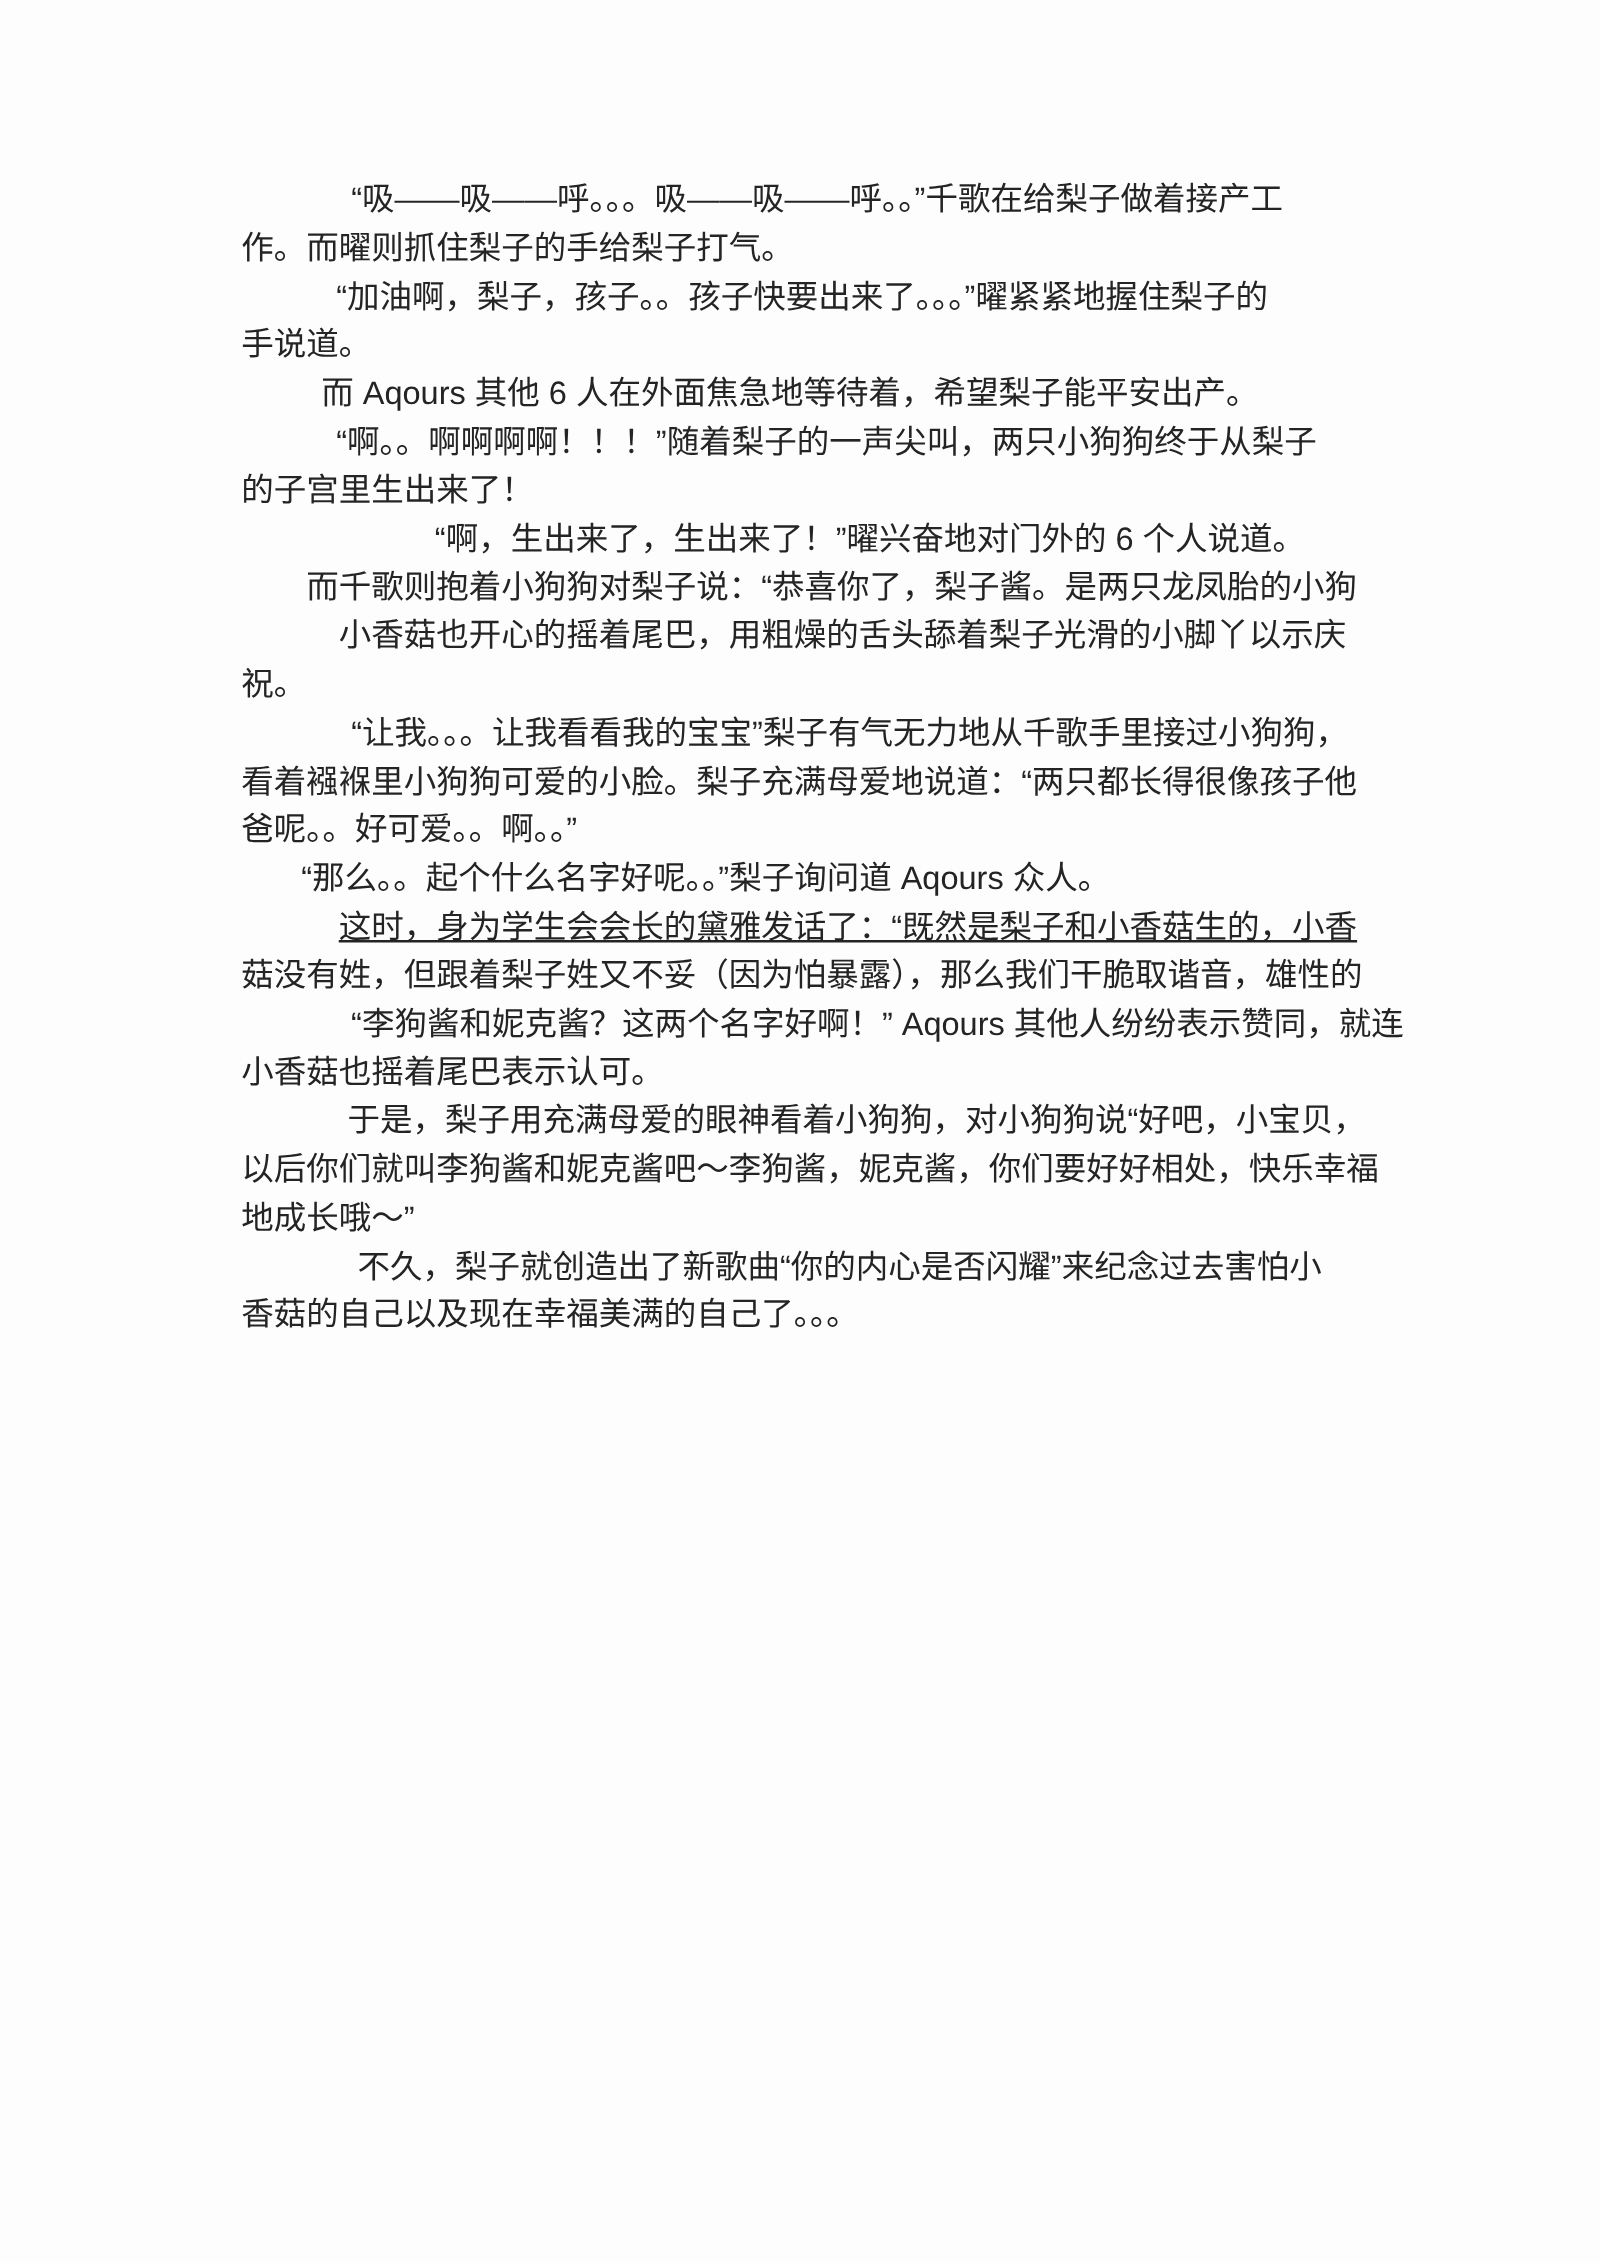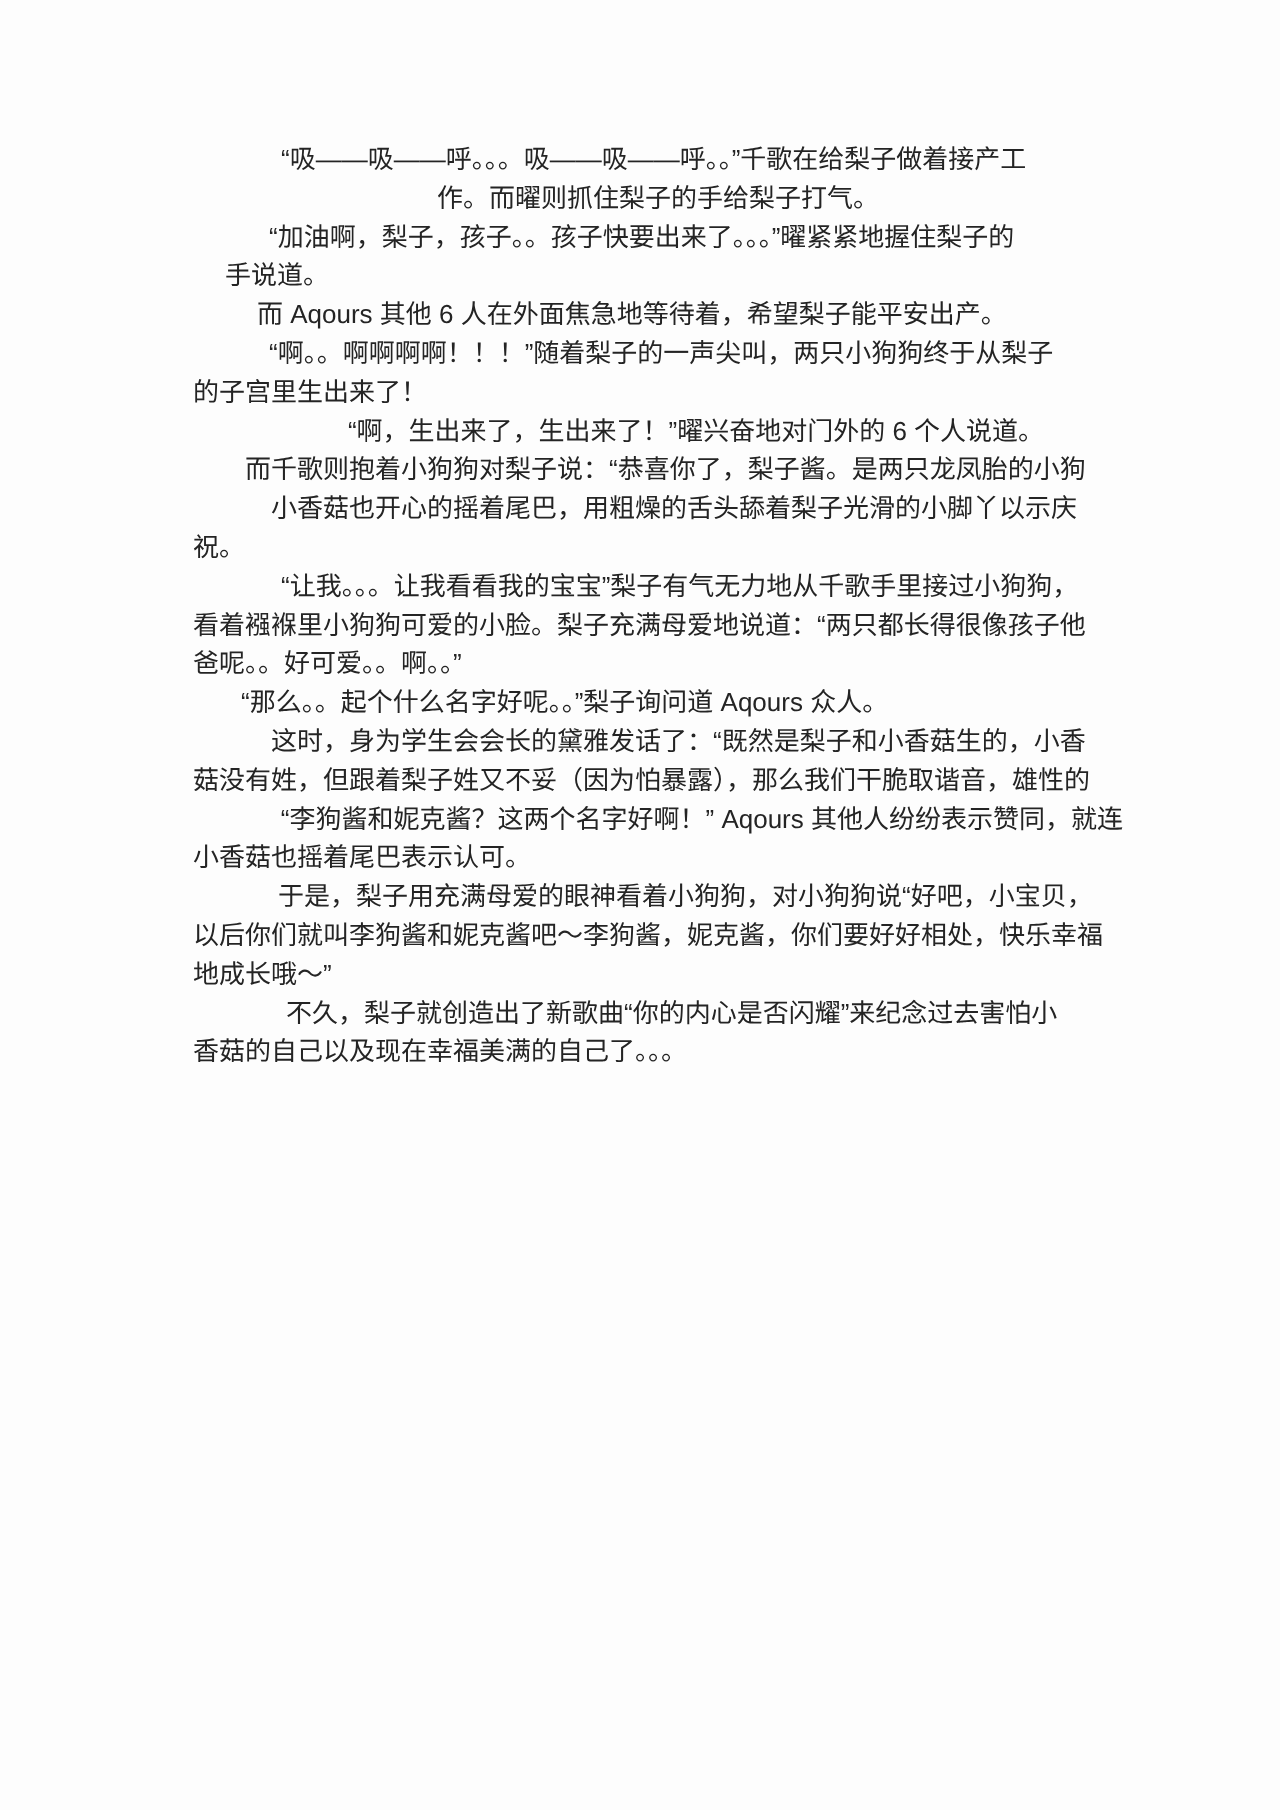--- a/index.html
+++ b/index.html
@@ -33,35 +33,35 @@
     white-space: nowrap;
     height: 38.8px;
   }
 </style>
 </head>
 <body>
 
 <div class="page" style="background: rgb(253, 253, 253);">
   <div class="text-block" style="color: rgb(36, 36, 36);">
       <div class="line" style="padding-left: 88px;">“吸——吸——呼。。。吸——吸——呼。。”千歌在给梨子做着接产工</div>
-      <div class="line" style="padding-left: 0px; text-align: center;">作。而曜则抓住梨子的手给梨子打气。</div>
+      <div class="line" style="padding-left: 0px;">作。而曜则抓住梨子的手给梨子打气。</div>
       <div class="line" style="padding-left: 76px;">“加油啊，梨子，孩子。。孩子快要出来了。。。”曜紧紧地握住梨子的</div>
-      <div class="line" style="padding-left: 0px; margin-left: 32px;">手说道。</div>
+      <div class="line" style="padding-left: 0px;">手说道。</div>
       <div class="line" style="padding-left: 64px;">而 Aqours 其他 6 人在外面焦急地等待着，希望梨子能平安出产。</div>
       <div class="line" style="padding-left: 76px;">“啊。。啊啊啊啊！！！”随着梨子的一声尖叫，两只小狗狗终于从梨子</div>
       <div class="line" style="padding-left: 0px;">的子宫里生出来了！</div>
       <div class="line" style="padding-left: 76px; text-align: center;">“啊，生出来了，生出来了！”曜兴奋地对门外的 6 个人说道。</div>
       <div class="line" style="padding-left: 52px;">而千歌则抱着小狗狗对梨子说：“恭喜你了，梨子酱。是两只龙凤胎的小狗</div>
       <div class="line" style="padding-left: 78px;">小香菇也开心的摇着尾巴，用粗燥的舌头舔着梨子光滑的小脚丫以示庆</div>
       <div class="line" style="padding-left: 0px;">祝。</div>
       <div class="line" style="padding-left: 88px;">“让我。。。让我看看我的宝宝”梨子有气无力地从千歌手里接过小狗狗，</div>
       <div class="line" style="padding-left: 0px;">看着襁褓里小狗狗可爱的小脸。梨子充满母爱地说道：“两只都长得很像孩子他</div>
       <div class="line" style="padding-left: 0px;">爸呢。。好可爱。。啊。。”</div>
       <div class="line" style="padding-left: 48px;">“那么。。起个什么名字好呢。。”梨子询问道 Aqours 众人。</div>
-      <div class="line" style="padding-left: 78px;">这时，身为学生会会长的黛雅发话了：“既然是梨子和小香菇生的，小香</div>
+      <div class="line" style="padding-left: 78px; text-decoration: underline;">这时，身为学生会会长的黛雅发话了：“既然是梨子和小香菇生的，小香</div>
       <div class="line" style="padding-left: 0px;">菇没有姓，但跟着梨子姓又不妥（因为怕暴露），那么我们干脆取谐音，雄性的</div>
       <div class="line" style="padding-left: 48px; text-align: right;">“李狗酱和妮克酱？这两个名字好啊！” Aqours 其他人纷纷表示赞同，就连</div>
       <div class="line" style="padding-left: 0px;">小香菇也摇着尾巴表示认可。</div>
       <div class="line" style="padding-left: 85px;">于是，梨子用充满母爱的眼神看着小狗狗，对小狗狗说“好吧，小宝贝，</div>
       <div class="line" style="padding-left: 0px;">以后你们就叫李狗酱和妮克酱吧～李狗酱，妮克酱，你们要好好相处，快乐幸福</div>
       <div class="line" style="padding-left: 0px;">地成长哦～”</div>
       <div class="line" style="padding-left: 93px;">不久，梨子就创造出了新歌曲“你的内心是否闪耀”来纪念过去害怕小</div>
       <div class="line" style="padding-left: 0px;">香菇的自己以及现在幸福美满的自己了。。。</div>
     </div>
 </div>

